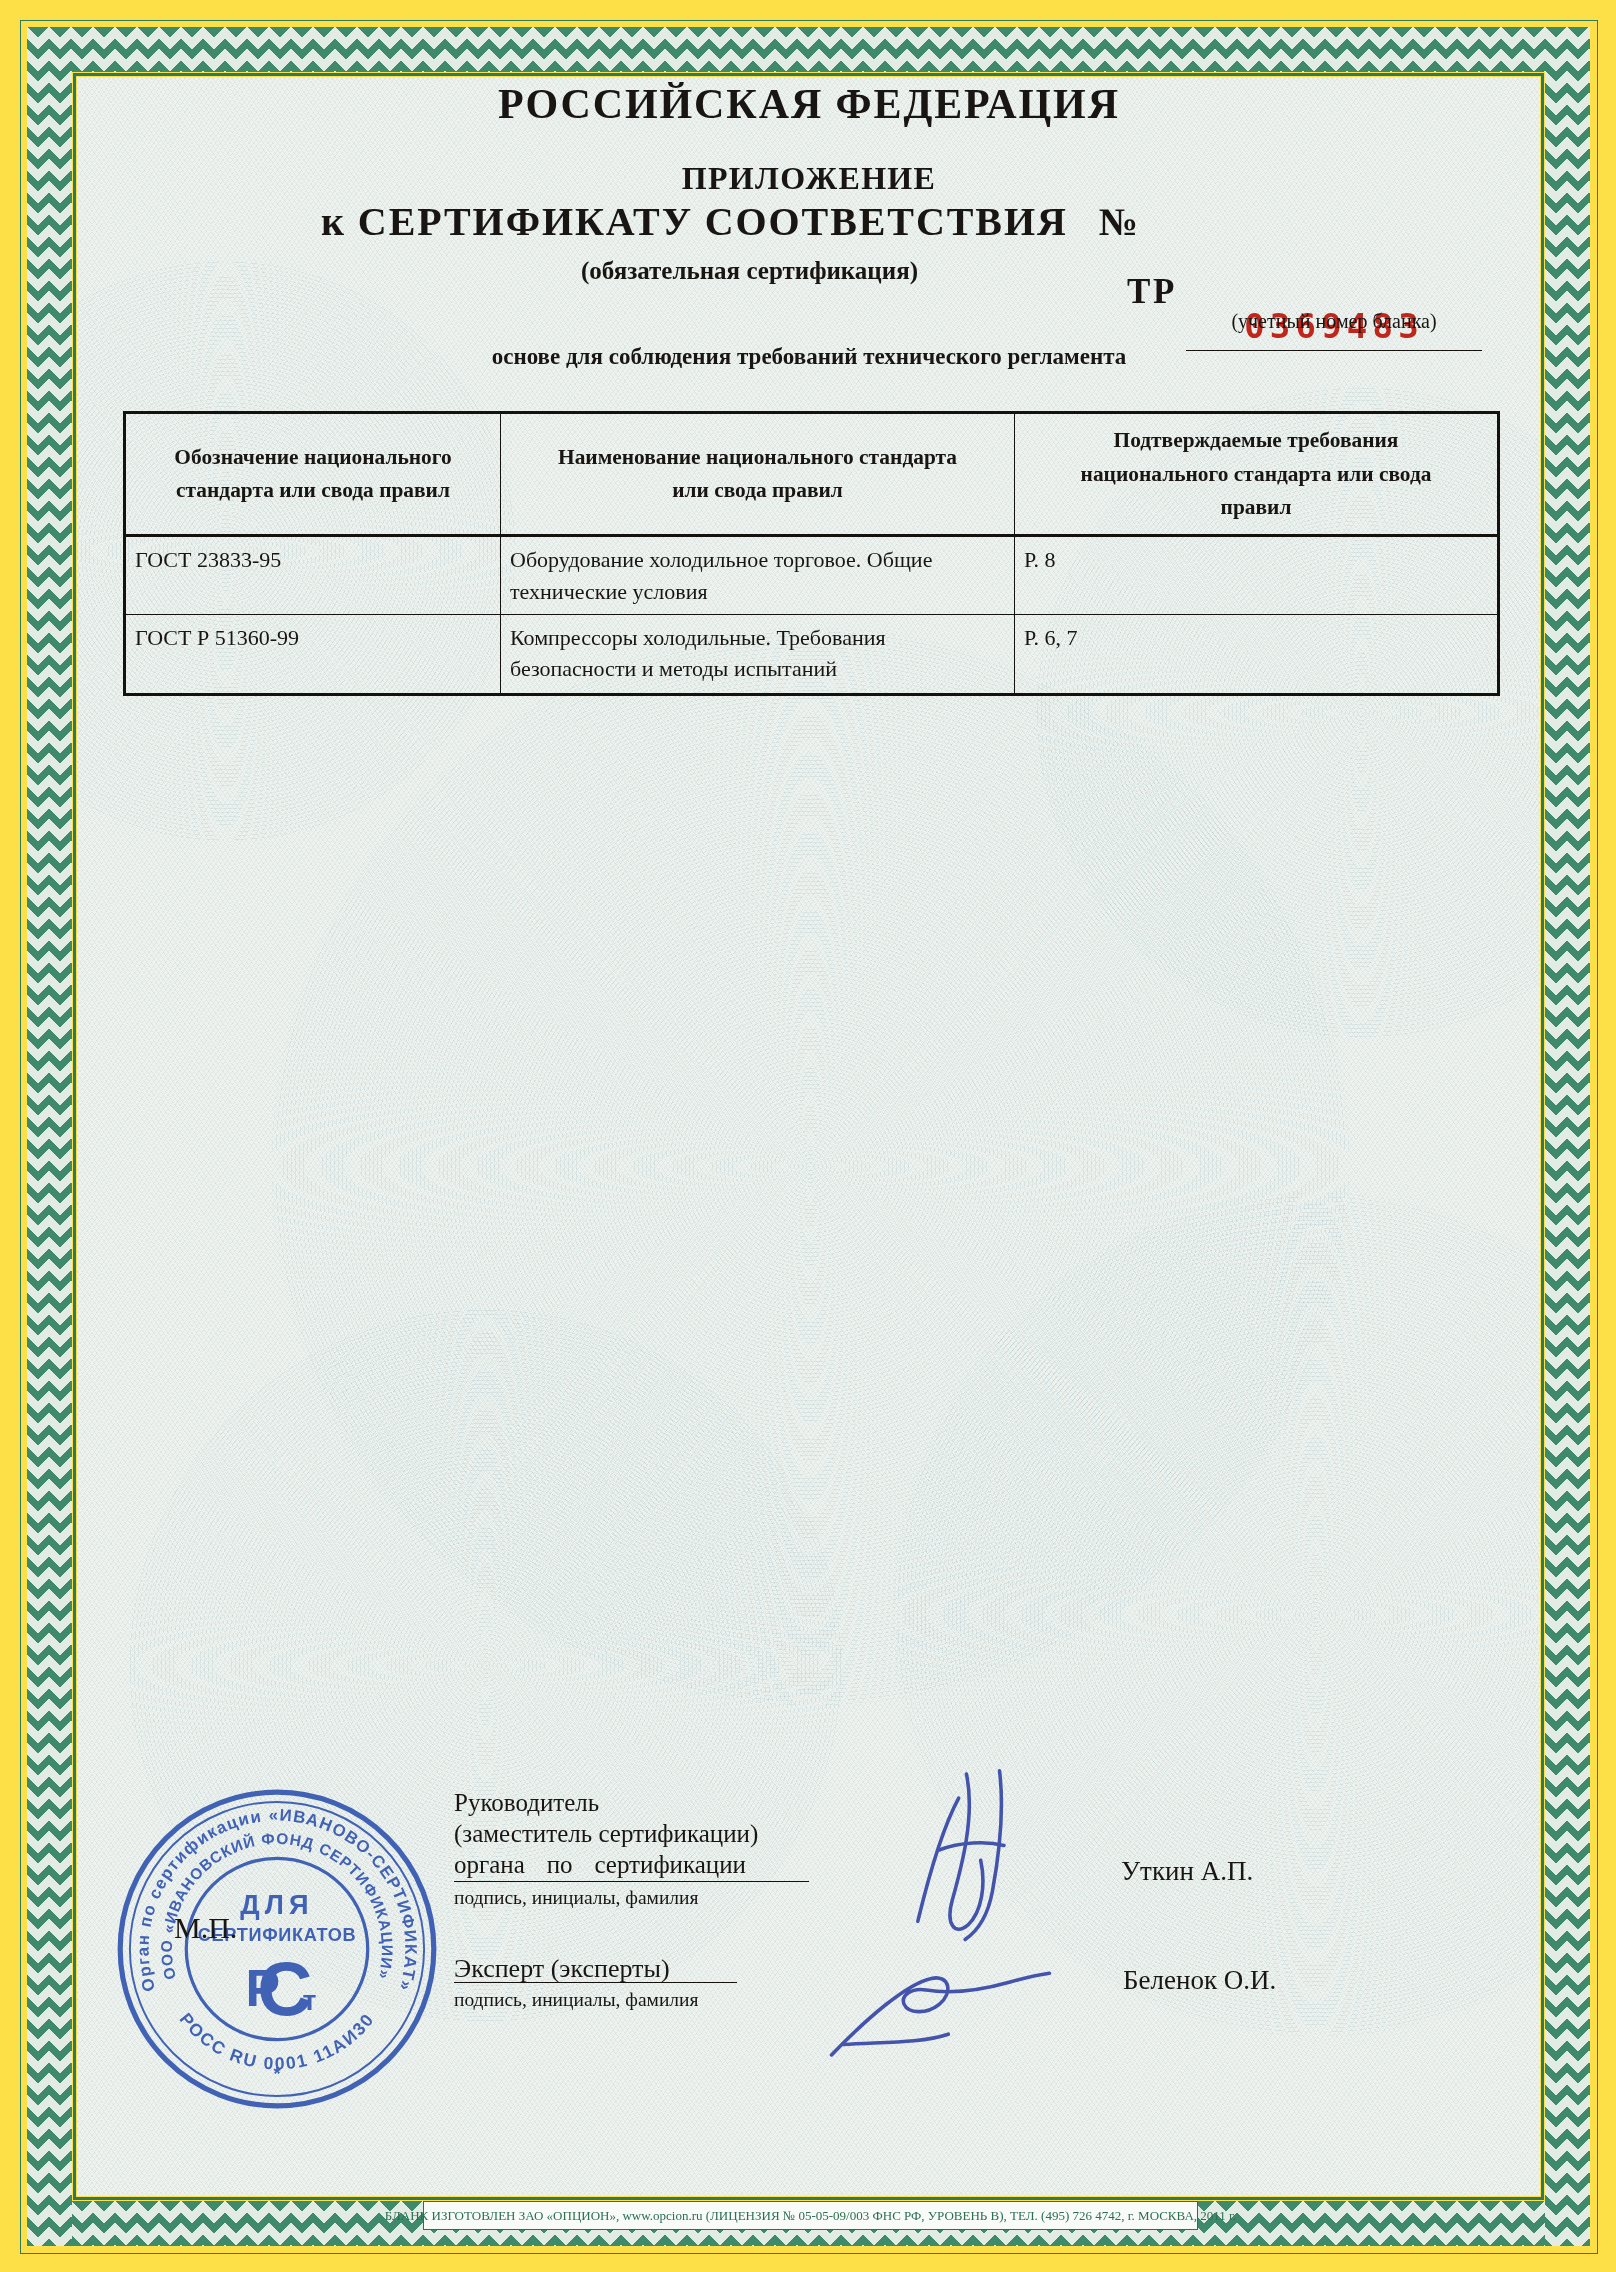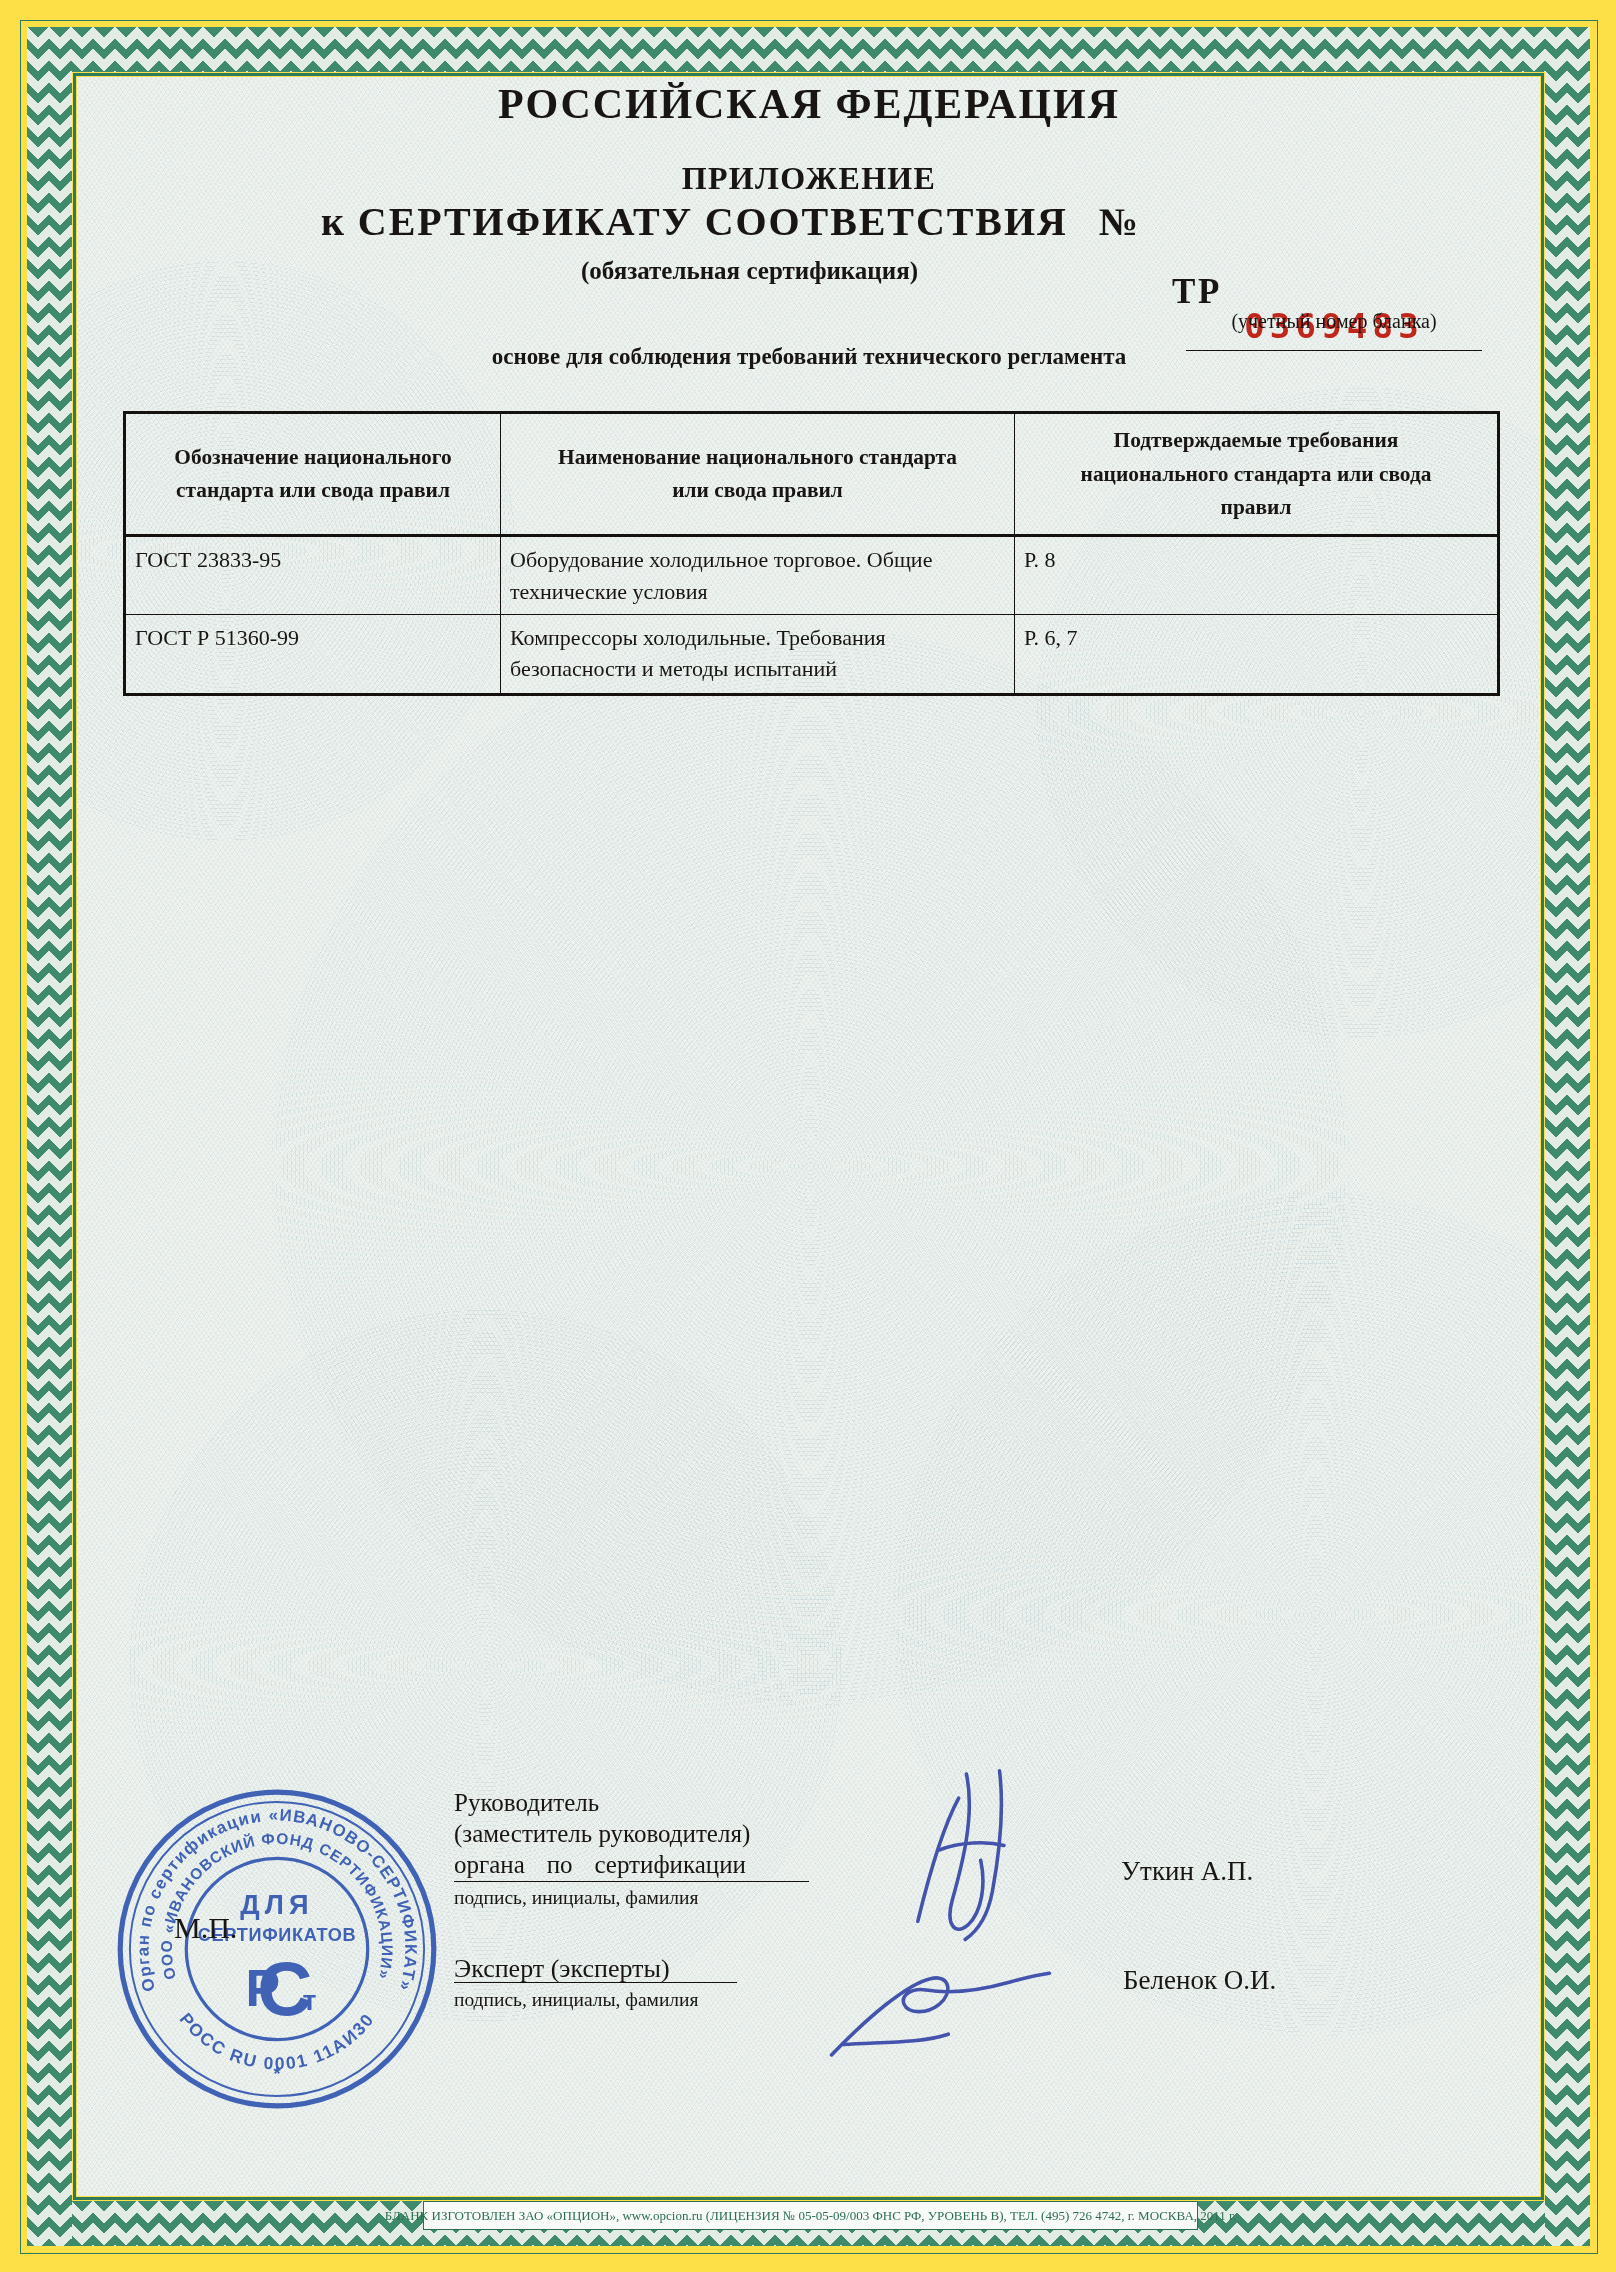--- a/index.html
+++ b/index.html
@@ -45,21 +45,21 @@
   .t-app{position:absolute; left:77px; width:1464px; top:160px; text-align:center;
     font-size:32px; font-weight:bold; letter-spacing:1.3px;}
   .cert-line{position:absolute; left:321px; top:198px; display:flex; align-items:baseline; white-space:nowrap;}
   .cert-prefix{font-size:40px; font-weight:bold; letter-spacing:1.9px;}
   .cert-nosign{font-size:39px; font-weight:bold; margin-left:31px;}
   .cert-number-wrap{margin-left:26px; width:367px; border-bottom:1.9px solid #15120e;
     text-align:center; padding-bottom:5.2px;}
   .cert-number{font-size:30px; letter-spacing:1.3px;}
   .cert-sub{position:absolute; left:425px; top:257px; width:649px; text-align:center;
     font-size:25px; font-weight:bold;}
-  .tr-label{position:absolute; left:1172px; top:272px; font-size:35px; font-weight:bold; letter-spacing:2.6px;}
+  .tr-label{position:absolute; left:1127px; top:272px; font-size:35px; font-weight:bold; letter-spacing:2.6px;}
   .blank-num-wrap{position:absolute; left:1186px; top:262px; width:296px;
     border-bottom:1.9px solid #15120e; text-align:center; padding-bottom:3.9px;margin-top:44px;}
   .blank-num{font-family:"DejaVu Sans Mono",monospace; font-weight:bold; font-size:34px;
     letter-spacing:5.2px; color:#bf271c;}
   .blank-caption{position:absolute; left:1186px; top:310px; width:296px; text-align:center; font-size:20px;}
   .intro{position:absolute; left:77px; width:1464px; top:342px; text-align:center;
     font-size:23px; font-weight:bold; line-height:29px;}
   
   .std-table{position:absolute; left:123px; top:411px; width:1375px;
     border-collapse:collapse; table-layout:fixed;}
@@ -150,21 +150,21 @@
       <tr class="r2">
         <td>ГОСТ Р 51360-99</td>
         <td>Компрессоры холодильные. Требования безопасности и методы испытаний</td>
         <td>Р. 6, 7</td>
       </tr>
     </tbody>
   </table>
 
   <div class="sig-role">
     <div>Руководитель</div>
-    <div>(заместитель руководителя)</div>
+    <div>(заместитель сертификации)</div>
     <div class="just">органа по сертификации</div>
   </div>
   <div class="sig-line-1"></div>
   <div class="sig-cap-1">подпись, инициалы, фамилия</div>
   <div class="sig-name-1">Уткин А.П.</div>
 
   <div class="sig-role-2">Эксперт (эксперты)</div>
   <div class="sig-line-2"></div>
   <div class="sig-cap-2">подпись, инициалы, фамилия</div>
   <div class="sig-name-2">Беленок О.И.</div>

